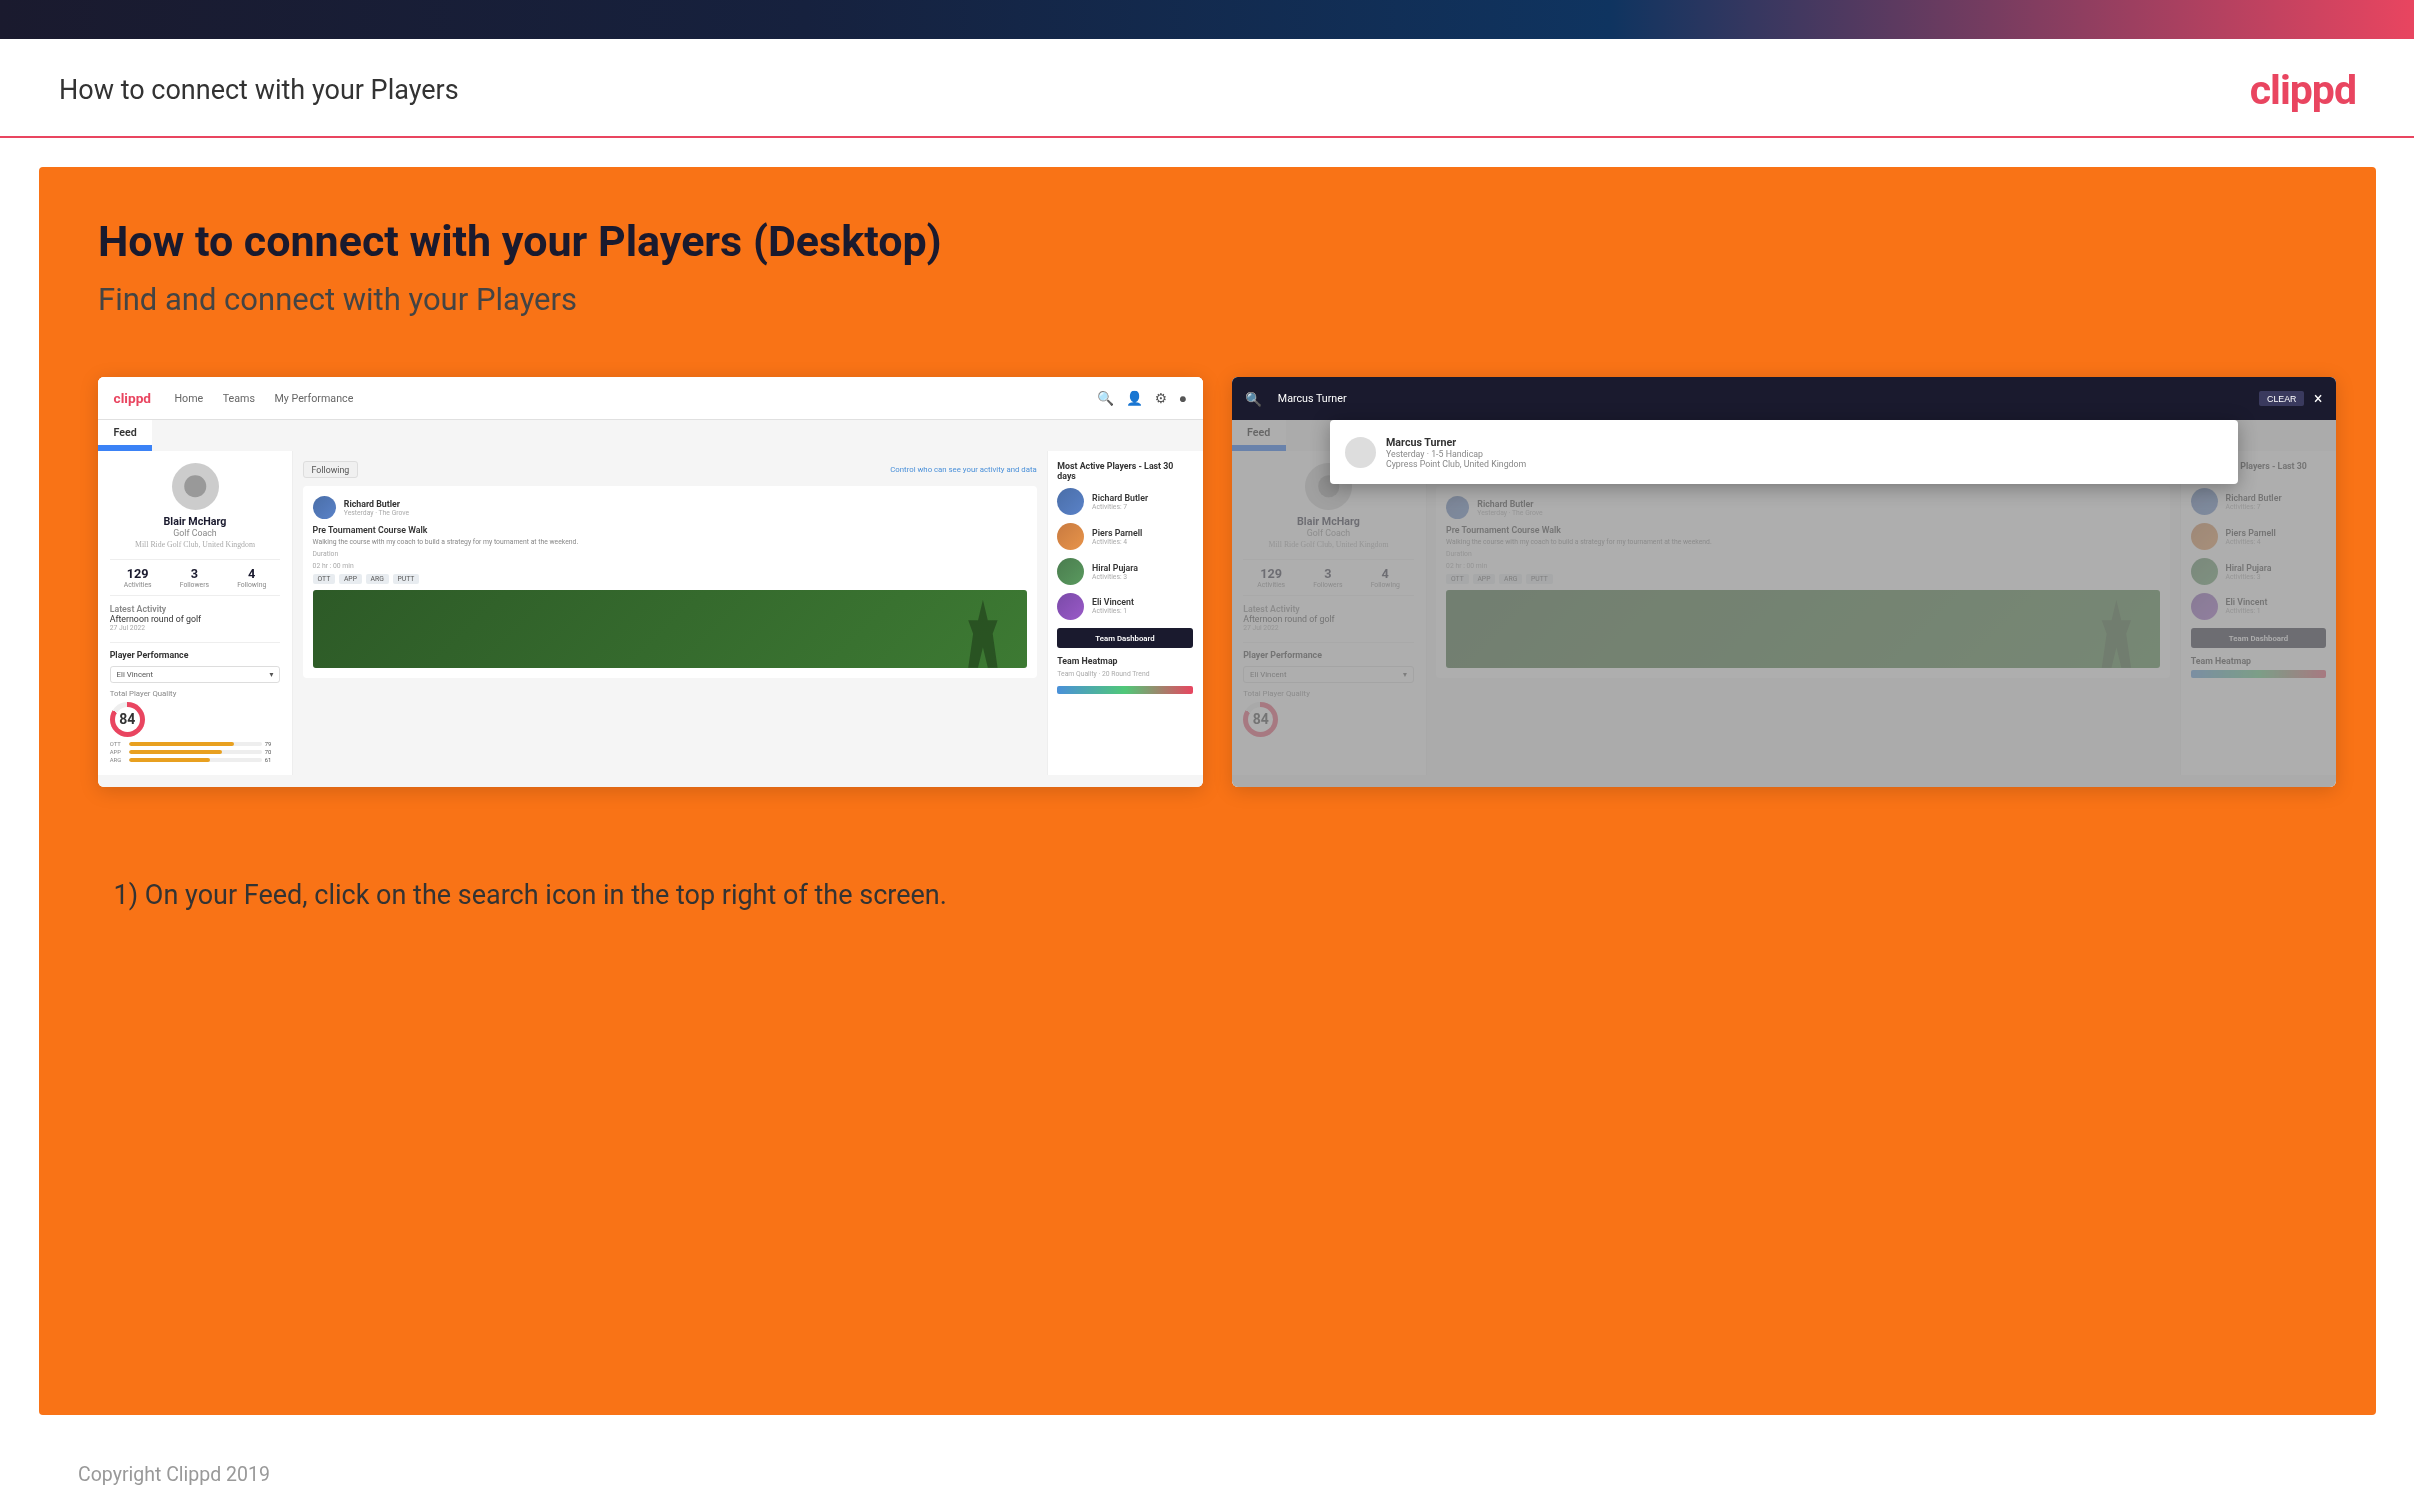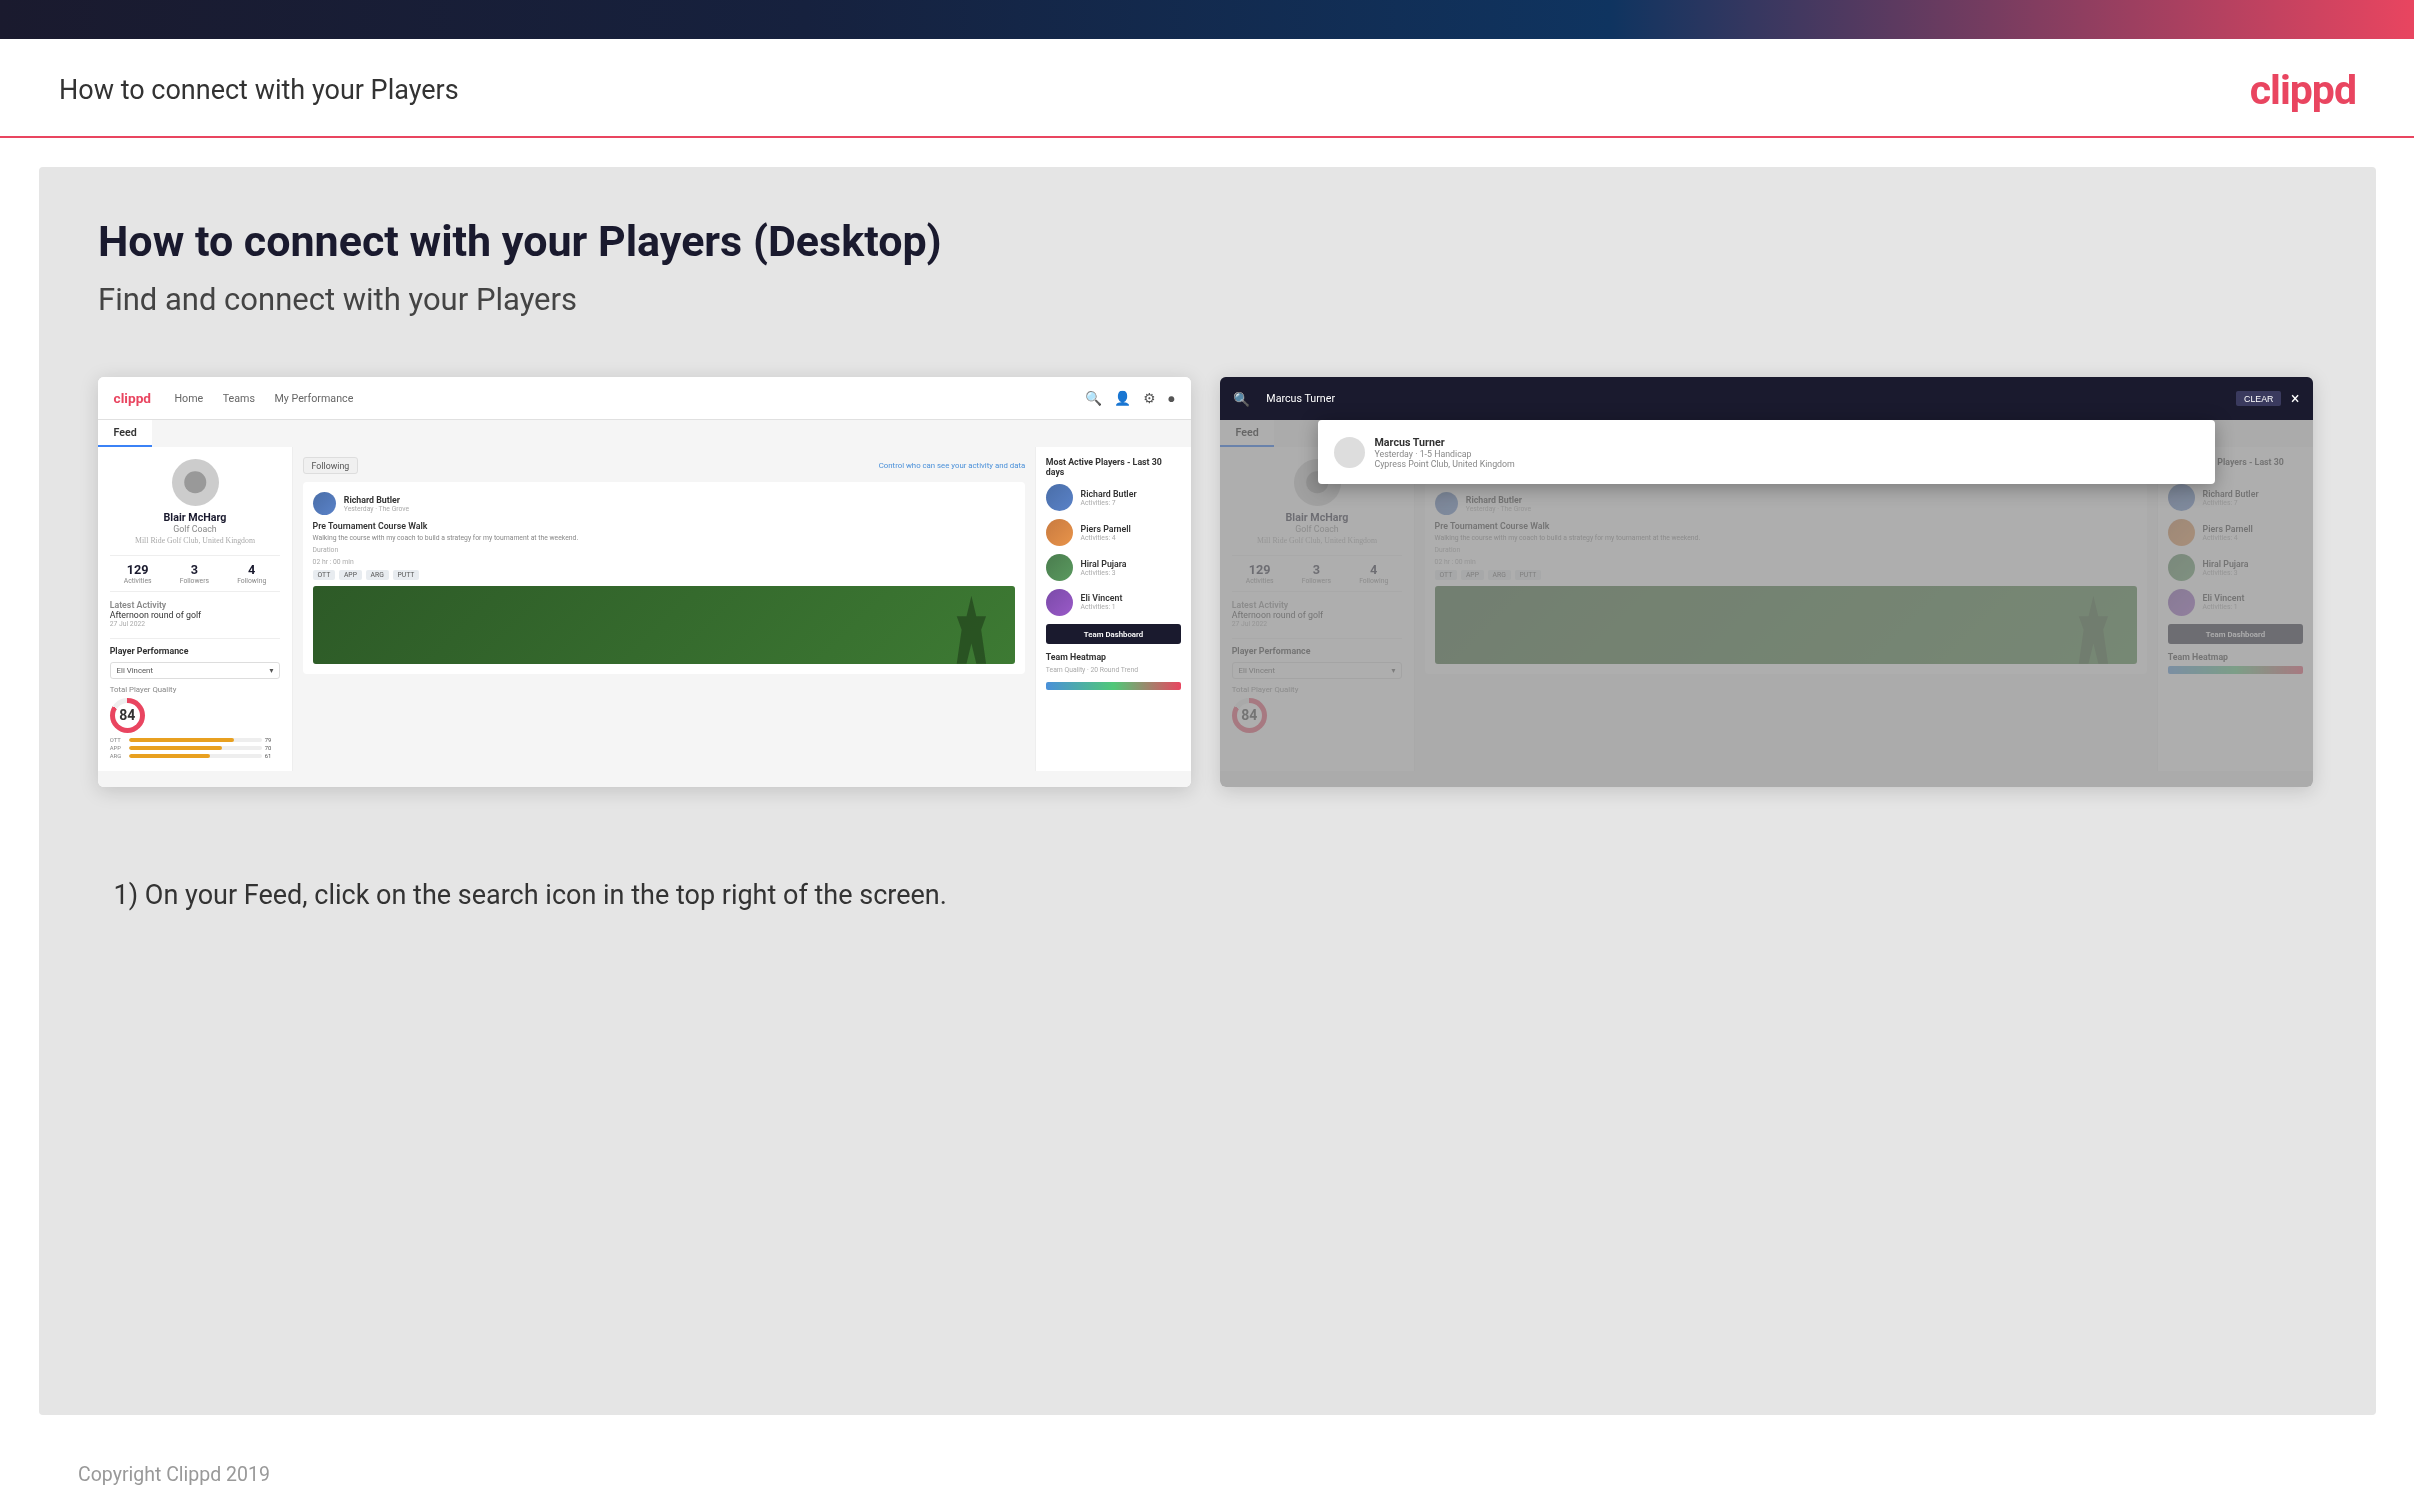--- a/index.html
+++ b/index.html
@@ -35,23 +35,23 @@
 
     .logo {
       font-size: 41px;
       font-weight: 700;
       color: #e94560;
       letter-spacing: -1px;
     }
 
     
     .main-content {
-      background: #e5e5e5;
+      background: #f97316;
       margin: 29px 39px;
-      padding: 49px 63px 59px 59px;
+      padding: 49px 40px 59px 59px;
       border-radius: 3.9px;
       min-height: 1248px;
     }
 
     .section-title {
       font-size: 43px;
       font-weight: 700;
       color: #1a1a2e;
       margin-bottom: 15.6px;
     }
@@ -124,21 +124,21 @@
       color: #555;
     }
 
     
     .mini-feed-tab {
       background: #fff;
       padding: 5.9px 15.6px;
       font-size: 10.7px;
       font-weight: 600;
       color: #333;
-      border-bottom: 2px solid #3b82f6;
+      border-bottom: 6px solid #3b82f6;
       display: inline-block;
     }
 
     
     .mini-app-body {
       display: flex;
       height: calc(100% - 86px);
       background: #f5f5f5;
     }
 

